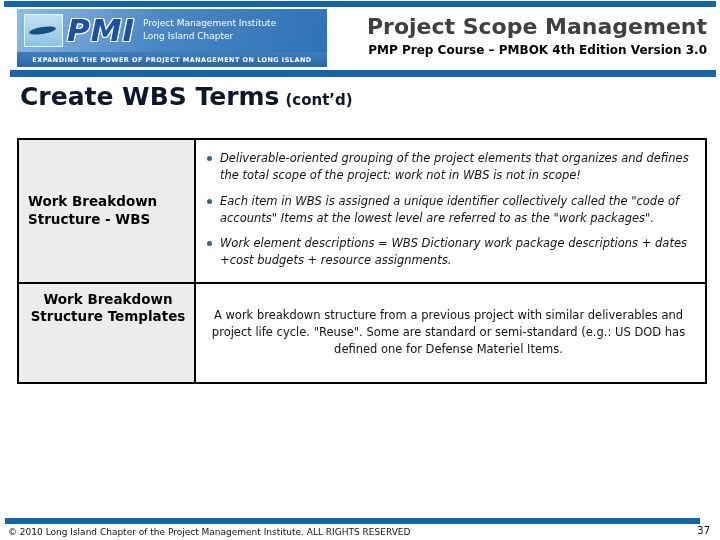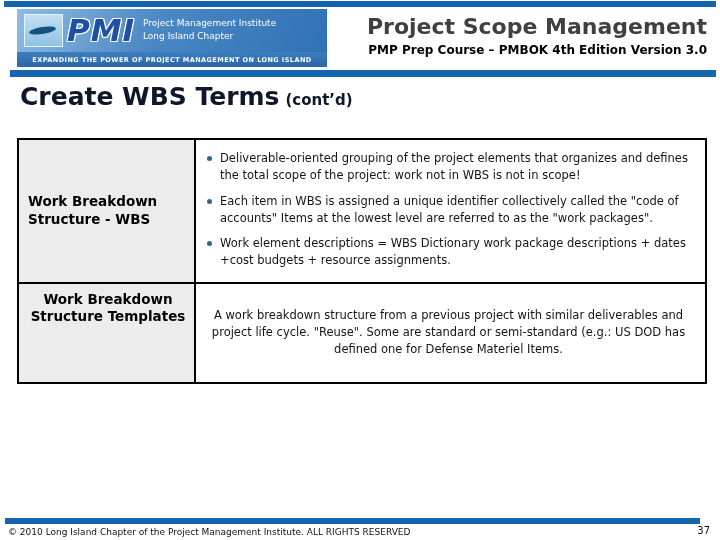--- a/index.html
+++ b/index.html
@@ -39,21 +39,21 @@
   .terms-table{left:17px;top:138px;width:686px;border:2px solid #000;background:#fff;}
   .t-row{display:flex;}
   .t-row + .t-row{border-top:2px solid #000;text-align:center;}
   .cell-term{width:160px;flex:none;background:#ECECEC;border-right:2px solid #000;
     display:flex;padding:7px 6px 7px 9px;font-size:13.5px;font-weight:bold;
     color:#000;line-height:1.32;}
   .row-1 .cell-term{align-items:center;min-height:118px;}
   .row-2 .cell-term{align-items:flex-start;min-height:84px;}
   .cell-content{flex:1;padding:4px 12px 4px 8px;}
   .row-2 .cell-content{display:flex;align-items:center;}
-  .bullet{display:flex;margin:6px 0 8px 0;}
+  .bullet{display:flex;margin:6px 0 8px 0;font-style:italic;}
   .bullet-dot{width:5px;height:5px;border-radius:50%;background:#33667F;
     flex:none;margin:6px 8px 0 3px;}
   .bullet-text,.plain-text{font-size:11.5px;line-height:1.5;color:#141414;}
   
   .footer-bar{left:5px;top:518px;width:695px;height:6px;background:#1565AE;}
   .footer-text{left:8px;top:527px;font-size:9px;color:#111;white-space:nowrap;}
   .page-num{right:10px;top:525px;font-size:10px;color:#111;}
 </style>
 </head>
 <body>

